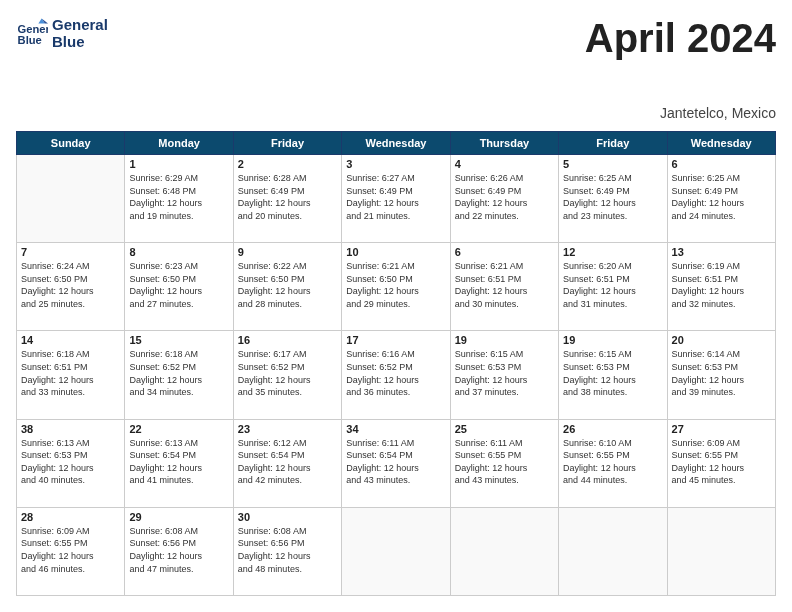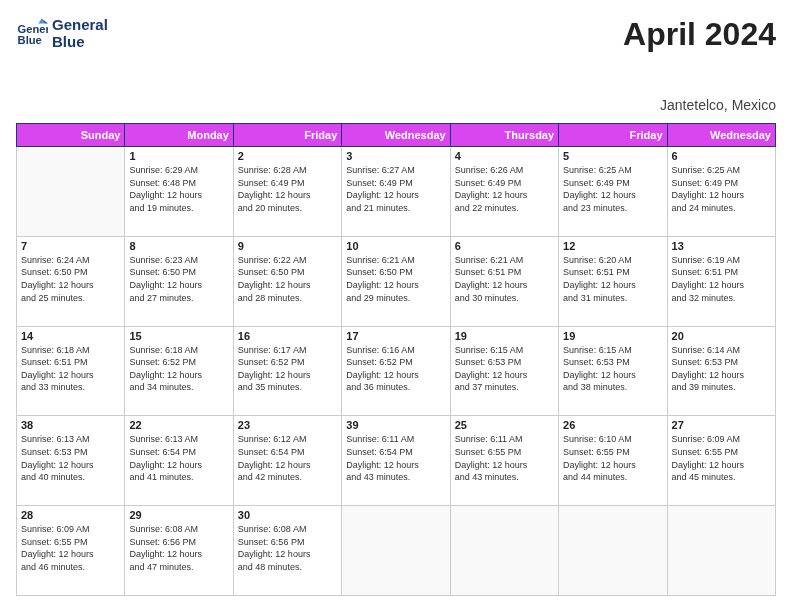--- a/index.html
+++ b/index.html
@@ -29,41 +29,41 @@
     }
     .logo-icon {
       width: 32px;
       height: 32px;
       margin-right: 4px;
     }
     .title-block {
       text-align: right;
     }
     .month-title {
-      font-size: 32px;
+      font-size: 40px;
       font-weight: bold;
       color: #222;
     }
     .location {
       font-size: 14px;
       color: #444;
       margin-top: 44px;
     }
     .calendar {
       width: 100%;
       border-collapse: collapse;
       flex: 1;
     }
     .calendar th {
-      background: #d946ef;
+      background: #0c4a6e;
       color: #fff;
       font-size: 11px;
       font-weight: bold;
       padding: 5px 4px;
-      text-align: right;
+      text-align: center;
       border: 1px solid #1a3a6b;
     }
     .calendar td {
       border: 1px solid #ccc;
       vertical-align: top;
       padding: 3px 4px;
       width: calc(100% / 7);
       height: 80px;
       font-size: 9.5px;
       color: #333;
@@ -218,21 +218,21 @@
           </td>
           <td>
             <span class="day-num">22</span>
             <div class="day-detail">Sunrise: 6:13 AM<br>Sunset: 6:54 PM<br>Daylight: 12 hours<br>and 41 minutes.</div>
           </td>
           <td>
             <span class="day-num">23</span>
             <div class="day-detail">Sunrise: 6:12 AM<br>Sunset: 6:54 PM<br>Daylight: 12 hours<br>and 42 minutes.</div>
           </td>
           <td>
-            <span class="day-num">39</span>
+            <span class="day-num">34</span>
             <div class="day-detail">Sunrise: 6:11 AM<br>Sunset: 6:54 PM<br>Daylight: 12 hours<br>and 43 minutes.</div>
           </td>
           <td>
             <span class="day-num">25</span>
             <div class="day-detail">Sunrise: 6:11 AM<br>Sunset: 6:55 PM<br>Daylight: 12 hours<br>and 43 minutes.</div>
           </td>
           <td>
             <span class="day-num">26</span>
             <div class="day-detail">Sunrise: 6:10 AM<br>Sunset: 6:55 PM<br>Daylight: 12 hours<br>and 44 minutes.</div>
           </td>

